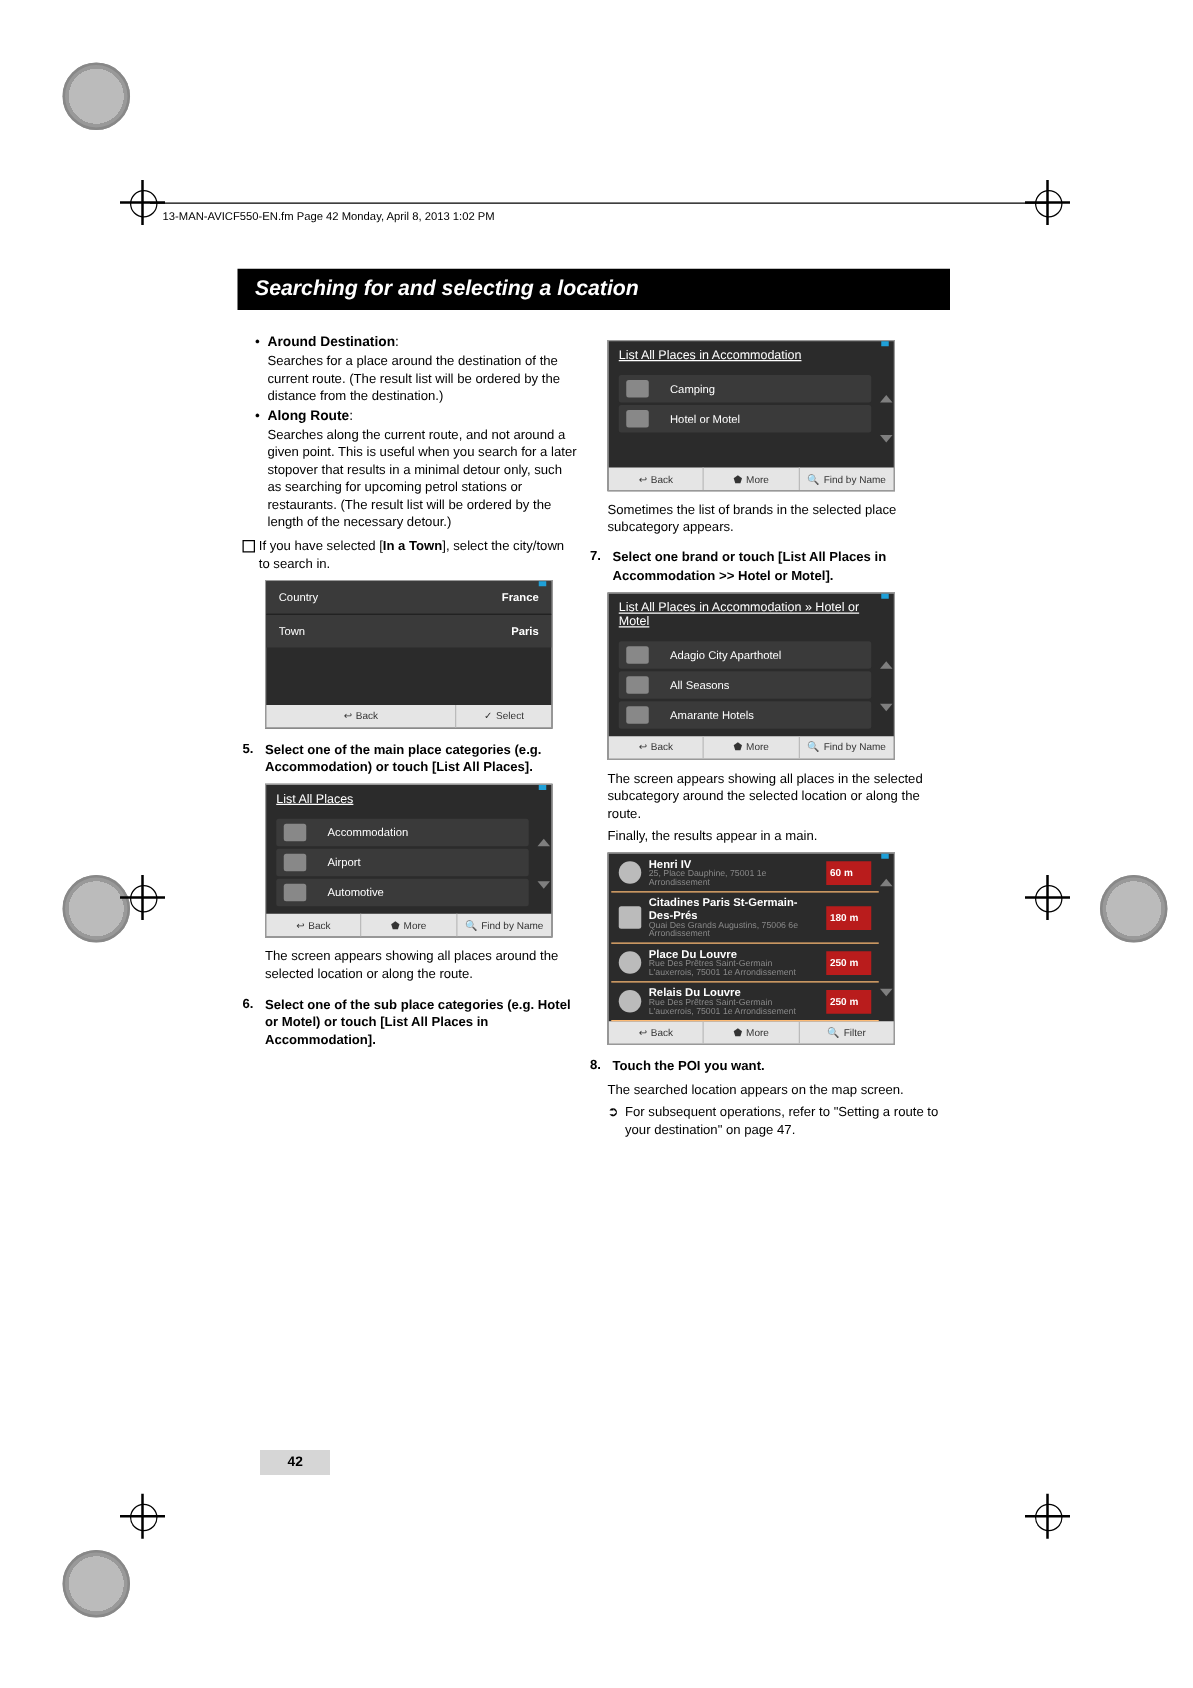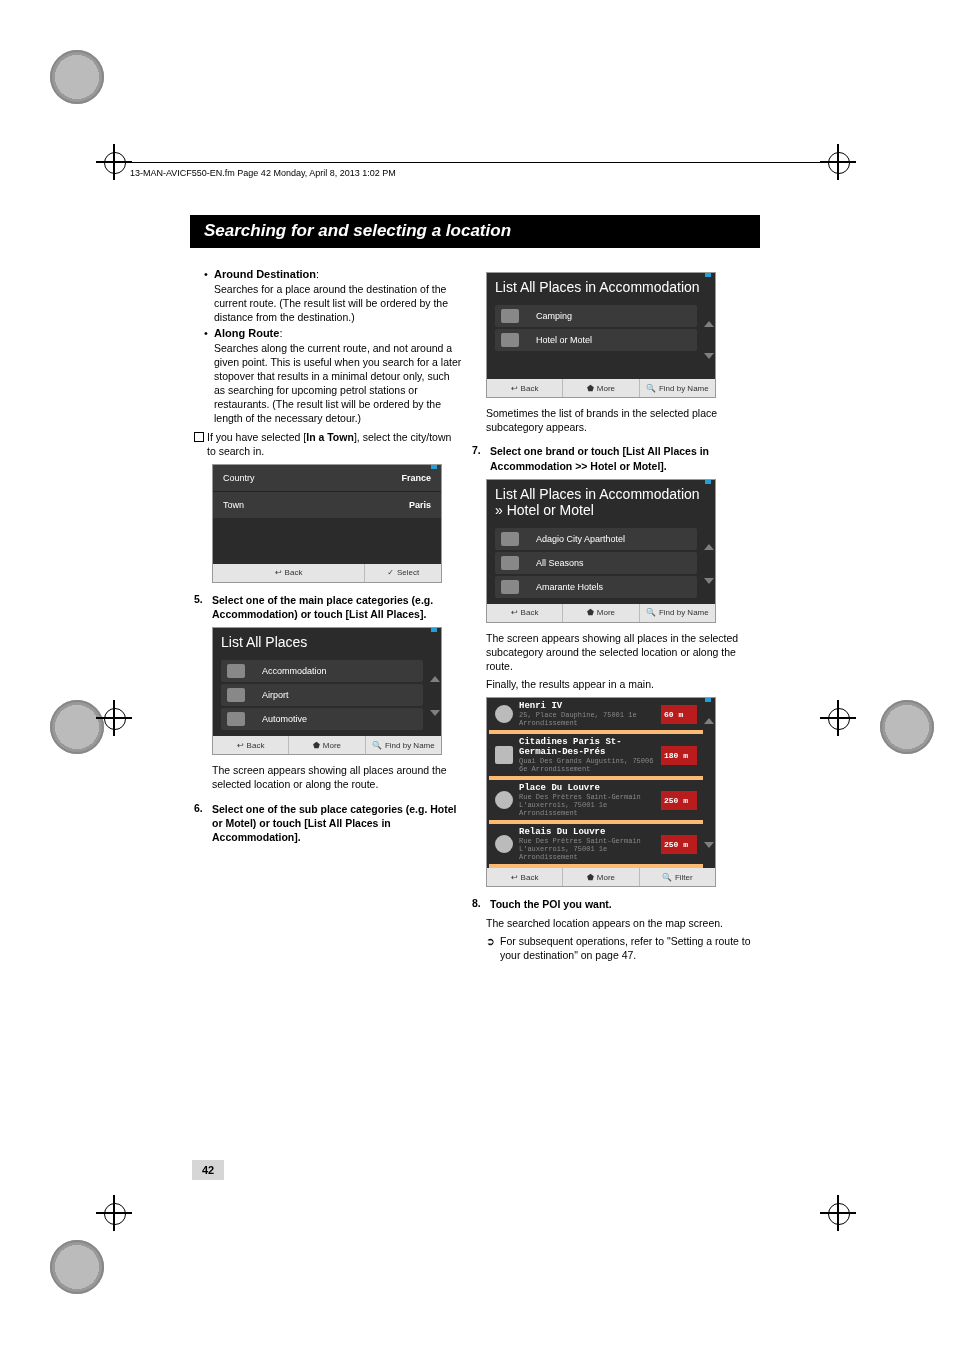--- a/index.html
+++ b/index.html
@@ -73,21 +73,21 @@
 
   
   .sim {
     width: 228px; margin: 6px 0 8px 22px;
     background:#2b2b2b; color:#eee; font-size:9px;
     border: 1px solid #999;
     position: relative;
   }
   .sim-col2 { margin-left: 0; }
   .sim .sim-header {
-    padding: 6px 8px; font-size:14px; color:#fff;
+    padding: 6px 8px; font-size:10px; color:#fff;text-decoration:underline;
   }
   .sim .sim-row {
     display:flex; align-items:center; gap:17px;
     background:#3a3a3a; padding:4px 6px; margin:2px 6px;
     border-radius:2px;
   }
   .sim .sim-row .ico {
     width:18px; height:14px; background:#888; border-radius:2px; flex:none;
   }
   .sim .sim-row .label { flex:1; color:#fff; font-size:9px; }
@@ -111,37 +111,37 @@
   .sim .sim-footer .fbtn:last-child { border-right:none; }
   .sim .sim-body { position:relative; padding:2px 12px 4px 2px; min-height:72px;}
   .sim .top-tick { position:absolute; right:4px; top:0; width:6px; height:4px; background:#1fa0d8;}
 
   .sim-kv .sim-row { justify-content: space-between; margin:0; border-radius:0; padding:8px 10px;}
   .sim-kv .sim-row + .sim-row { border-top: 1px solid #222; }
   .sim-kv .sim-blank { height:46px; }
 
   .sim-result .res-row {
     display:flex; align-items:center; gap:6px;
-    padding:3px 6px; border-bottom:4px solid #fdba74;font-family:Liberation Mono, monospace;
+    padding:3px 6px; border-bottom:1px solid #fdba74;
   }
   .sim-result .res-row .ico {
     width:18px; height:18px; border-radius:50%; background:#bbb; flex:none;
   }
   .sim-result .res-row .mid { flex:1; }
   .sim-result .res-row .mid .t1 { color:#fff; font-weight:bold; font-size:9px;}
   .sim-result .res-row .mid .t2 { color:#888; font-size:7px; }
   .sim-result .res-row .dist {
     font-weight:bold; color:#fff; font-size:8px; background:#b91c1c; padding:5px 3px; min-width:30px;
   }
   .sim-result .sim-body { padding:0 12px 0 2px; }
 
   .page-num {
-    position:absolute; left:192px; top:1160px;
+    position:absolute; left:208px; top:1160px;
     background:#d6d6d6; color:#000; font-weight:bold;
-    padding: 4px 10px; font-size:11px;
+    padding: 4px 22px; font-size:11px;
   }
 
   .glyph { font-family: Arial, sans-serif; }
 </style>
 </head>
 <body>
 
 <div class="print-mark corner-circle" style="left:50px; top:50px;"></div>
 <div class="print-mark cross" style="left:96px; top:144px;">
     <div class="ring"></div>

